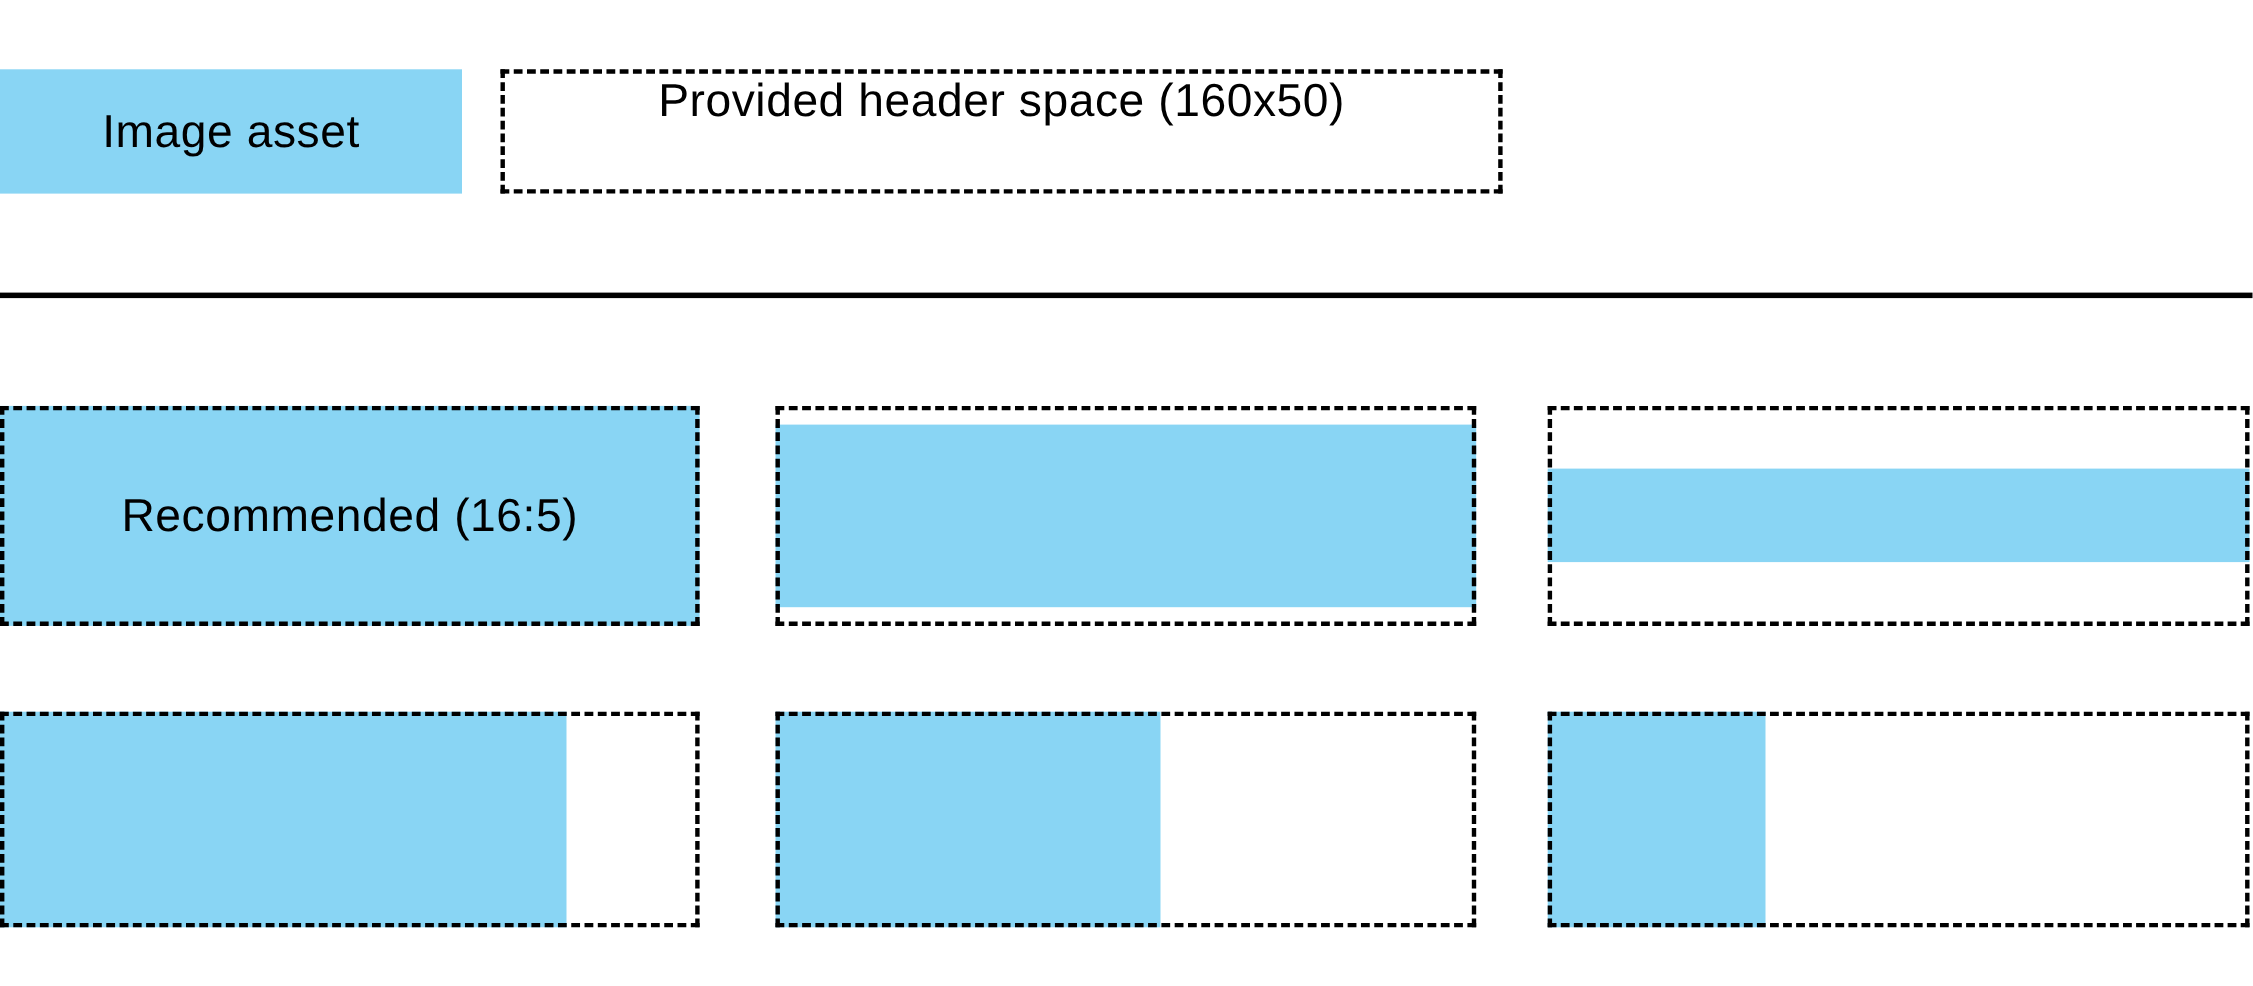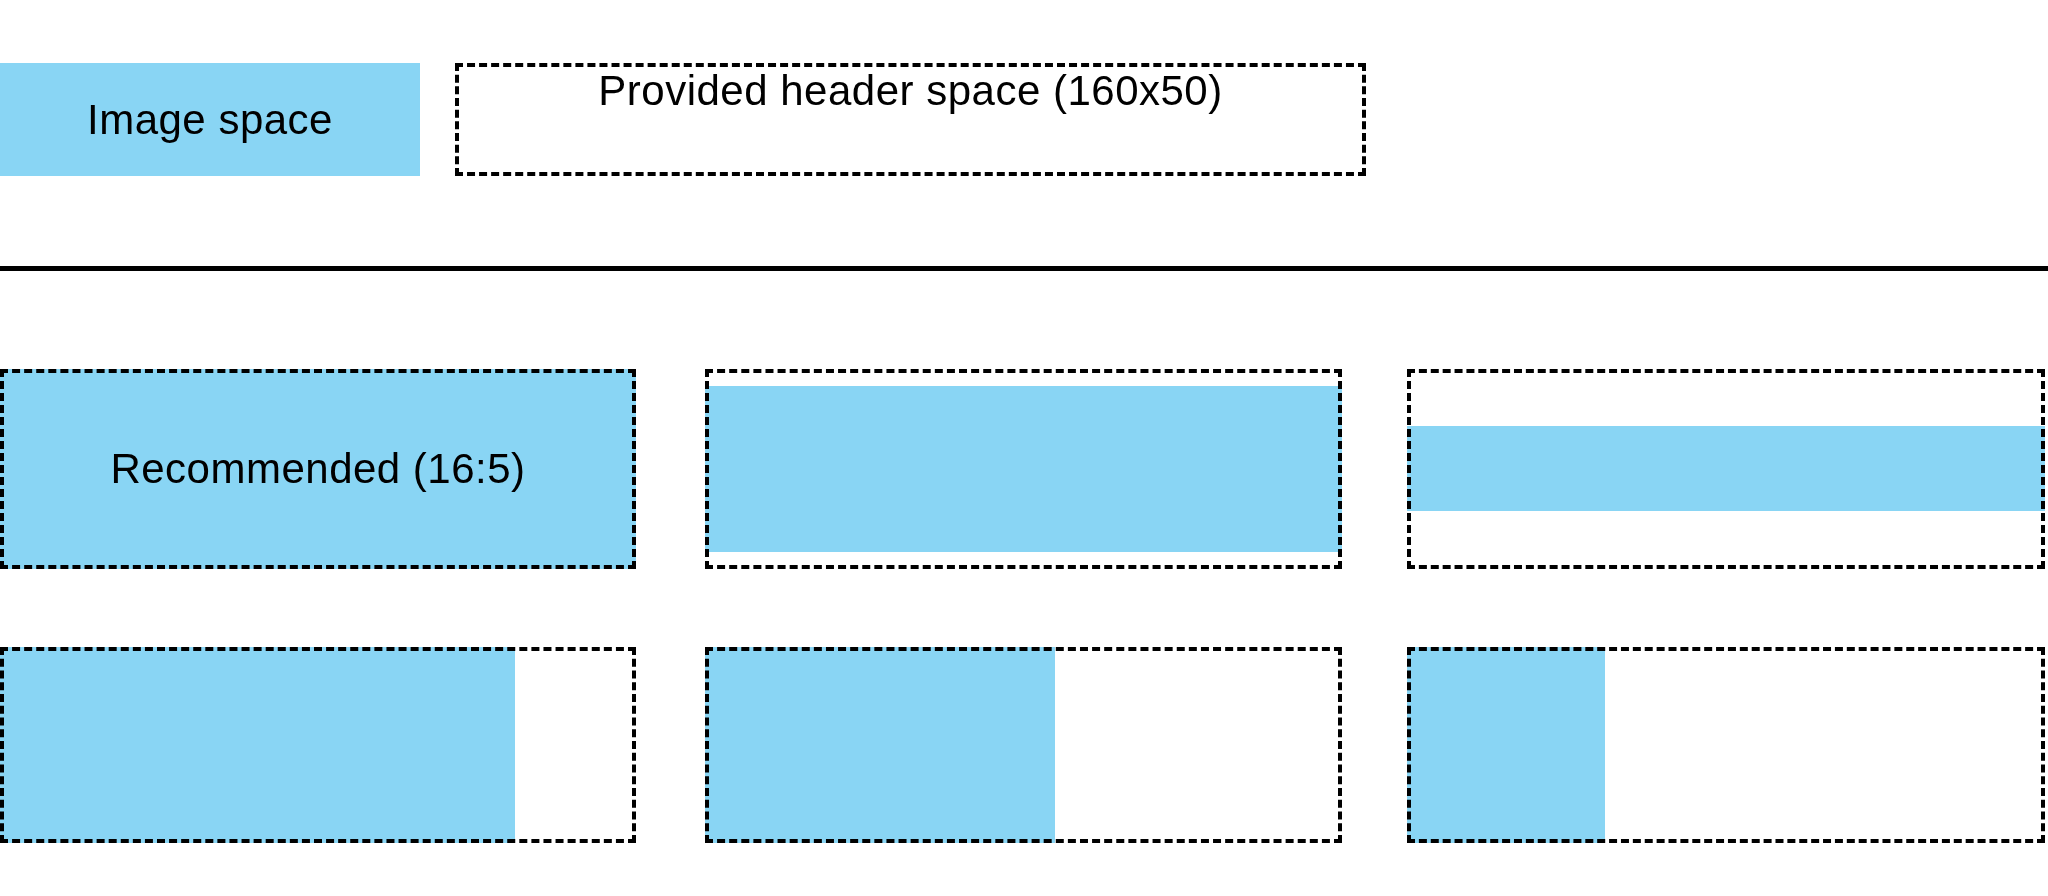--- a/index.html
+++ b/index.html
@@ -71,21 +71,21 @@
   #box-r2c1 { left: 0;      top: 647px; width: 636px; height: 196px; }
   #box-r2c2 { left: 705px;  top: 647px; width: 637px; height: 196px; }
   #box-r2c3 { left: 1407px; top: 647px; width: 638px; height: 196px; }
 </style>
 </head>
 <body>
 
 <div id="canvas">
 
   <div id="legend-swatch" style="background: rgb(137, 213, 244);">
-    <span class="label-text">Image space</span>
+    <span class="label-text">Image asset</span>
   </div>
 
   <div id="header-space-box">
     <span class="label-text">Provided header space (160x50)</span>
   </div>
 
   <div id="section-divider" style="background: rgb(0, 0, 0);"></div>
 
   <div>
 

